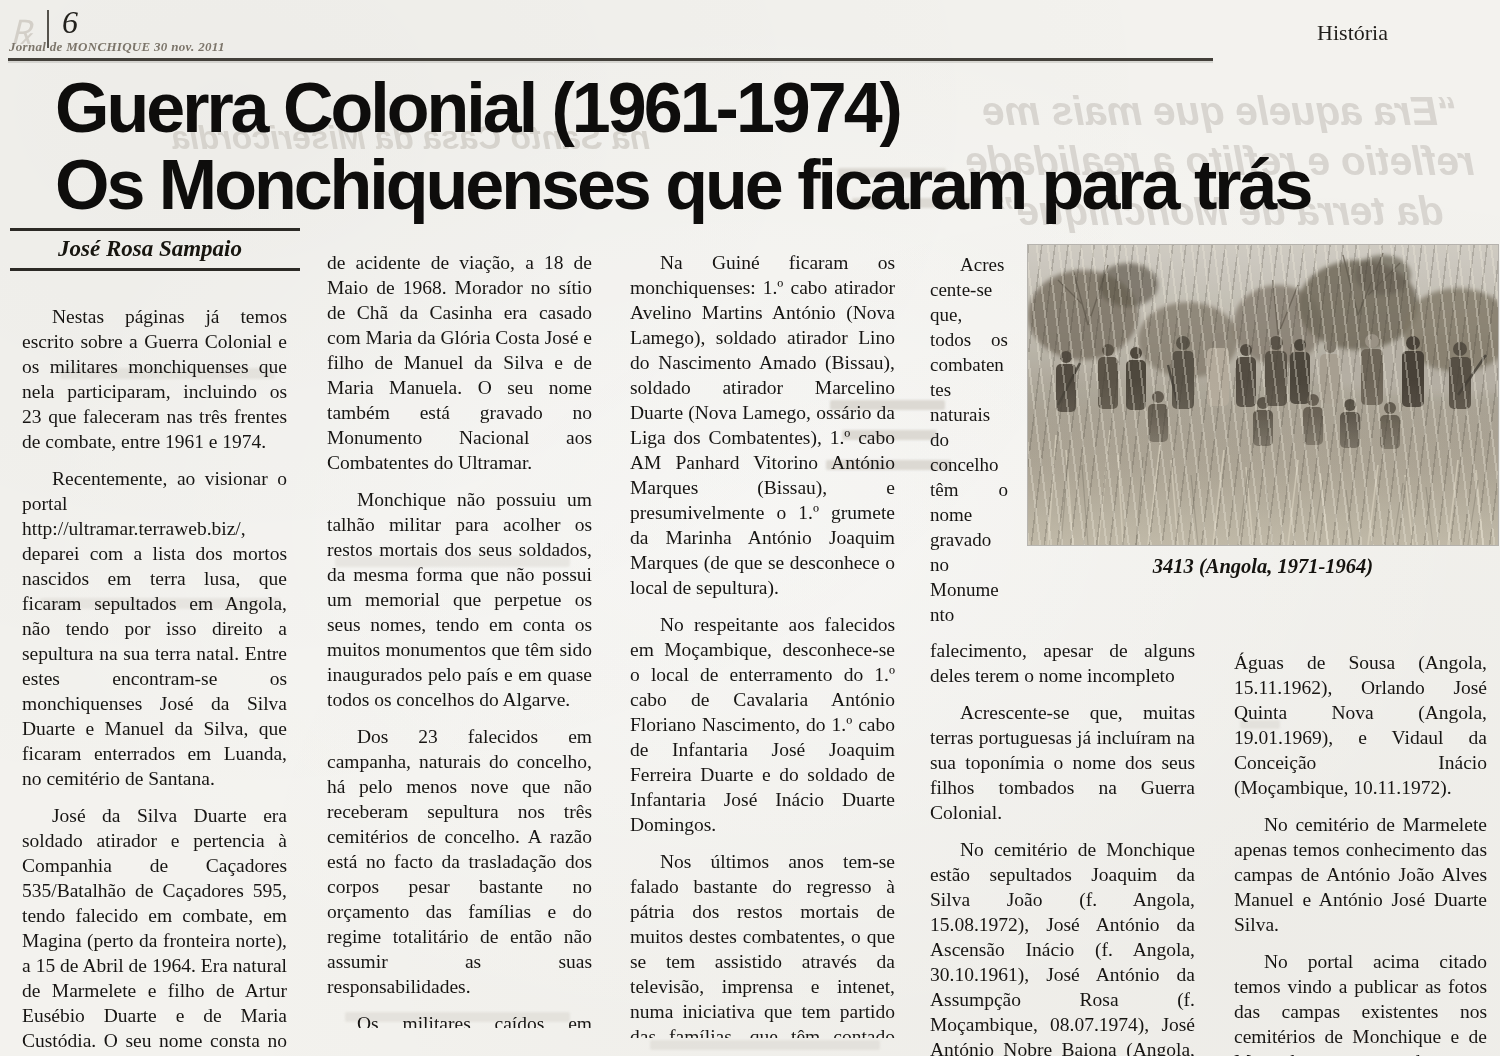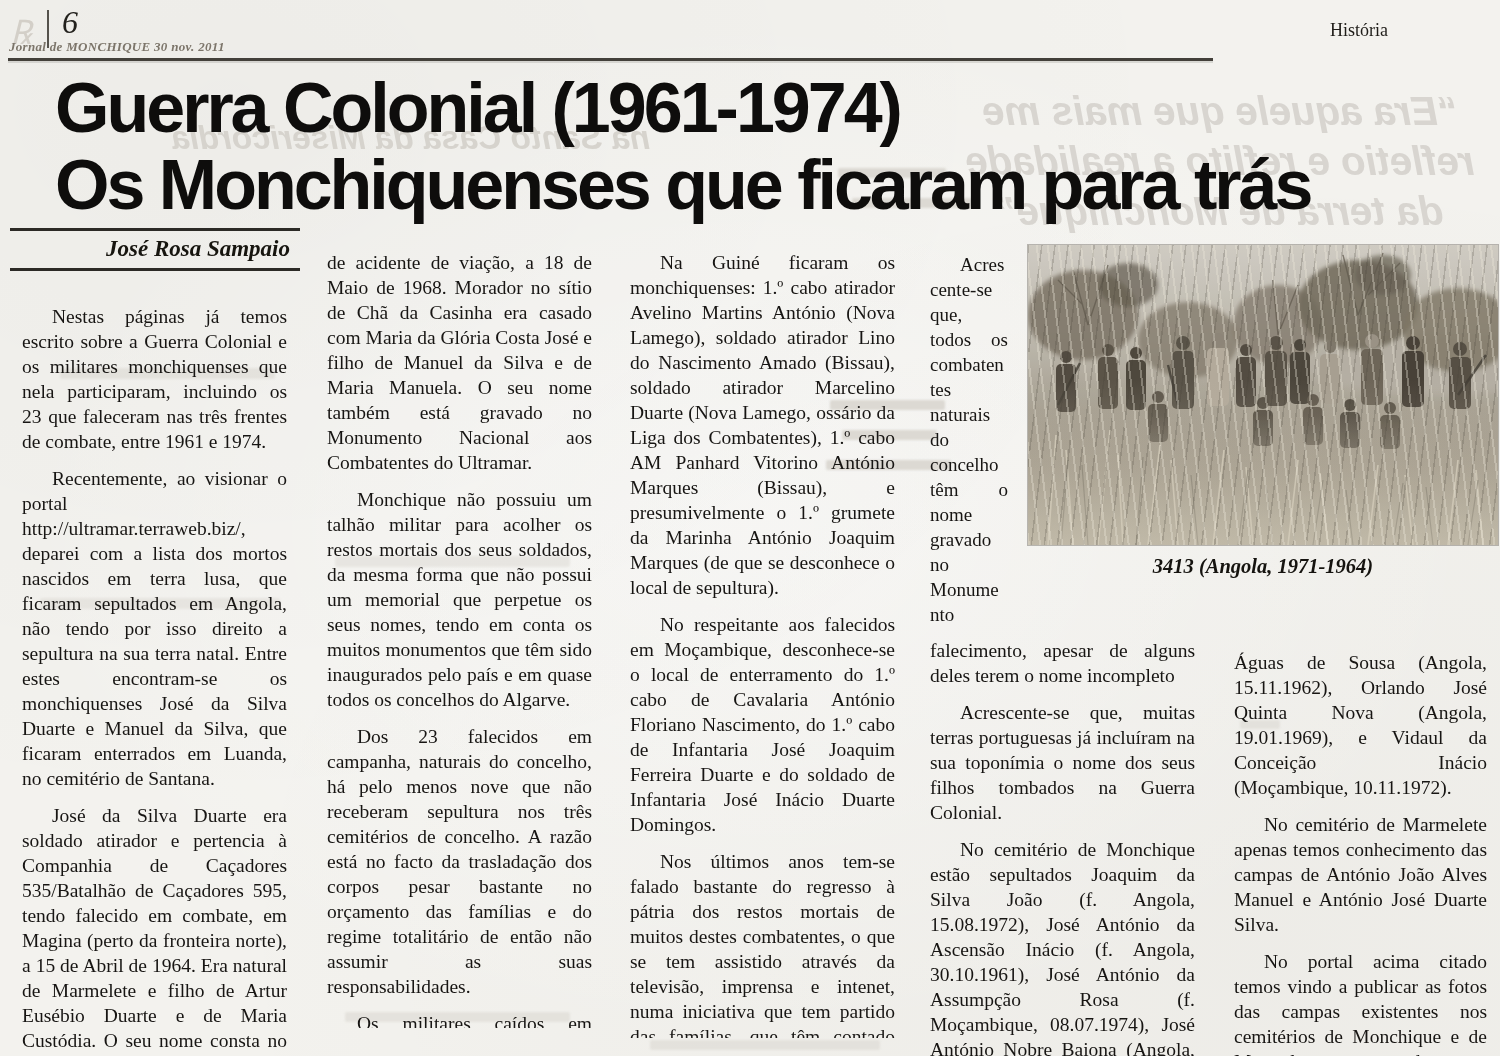--- a/index.html
+++ b/index.html
@@ -19,21 +19,21 @@
   }
   
   .masthead-mark{
     position:absolute;left:10px;top:8px;font-size:34px;color:#d3cfc8;
     font-style:italic;filter:blur(0.6px);
   }
   .masthead-bar{position:absolute;left:47px;top:10px;width:2px;height:38px;background:#55524c;}
   .page-number{position:absolute;left:62px;top:4px;font-size:32px;font-style:italic;color:#23211d;}
   .edition-line{position:absolute;left:9px;top:39px;font-size:13px;font-style:italic;font-weight:bold;color:#7c756a;letter-spacing:0.3px;}
   .top-rule{position:absolute;left:8px;top:58px;width:1205px;height:3px;background:#43403a;box-shadow:0 2px 0 rgba(67,64,58,0.15);}
-  .section-label{position:absolute;right:112px;top:20px;font-size:18px;color:#201e1a;}
+  .section-label{position:absolute;right:112px;top:20px;font-size:22px;color:#201e1a;}
   
   .headline{
     position:absolute;left:55px;top:70px;width:1380px;
     font-family:"Liberation Sans", sans-serif;
     font-weight:bold;
     font-size:70px;line-height:77px;letter-spacing:-3px;color:#0e0d0c;
     z-index:5;
   }
   
   .bleed{position:absolute;color:#d6d3cd;transform:scaleX(-1);filter:blur(0.5px);z-index:1;white-space:nowrap;}
@@ -46,21 +46,21 @@
     left:950px;top:86px;width:540px;text-align:center;
     font-family:"Liberation Sans", sans-serif;font-weight:bold;font-style:italic;
     font-size:40px;line-height:50px;color:#d8d5d0;white-space:normal;
   }
   .bleed-bar{position:absolute;background:#dcd9d3;border-radius:2px;filter:blur(1px);z-index:1;}
   
   .byline-box{
     position:absolute;left:10px;top:228px;width:290px;
     border-top:3px solid #2c2a26;border-bottom:3px solid #2c2a26;
     padding:5px 10px 6px 0;box-sizing:border-box;
-    text-align:right;font-size:23px;font-weight:bold;font-style:italic;color:#17150f;
+    text-align:center;font-size:23px;font-weight:bold;font-style:italic;color:#17150f;
     z-index:4;
   }
   
   .col{
     position:absolute;font-size:19.5px;line-height:25px;text-align:justify;
     color:#171513;overflow:hidden;z-index:4;
     overflow-wrap:break-word;word-break:break-word;
   }
   .col p{margin:12px;text-indent:30px;}
   .col p.cont{text-indent:0;}

